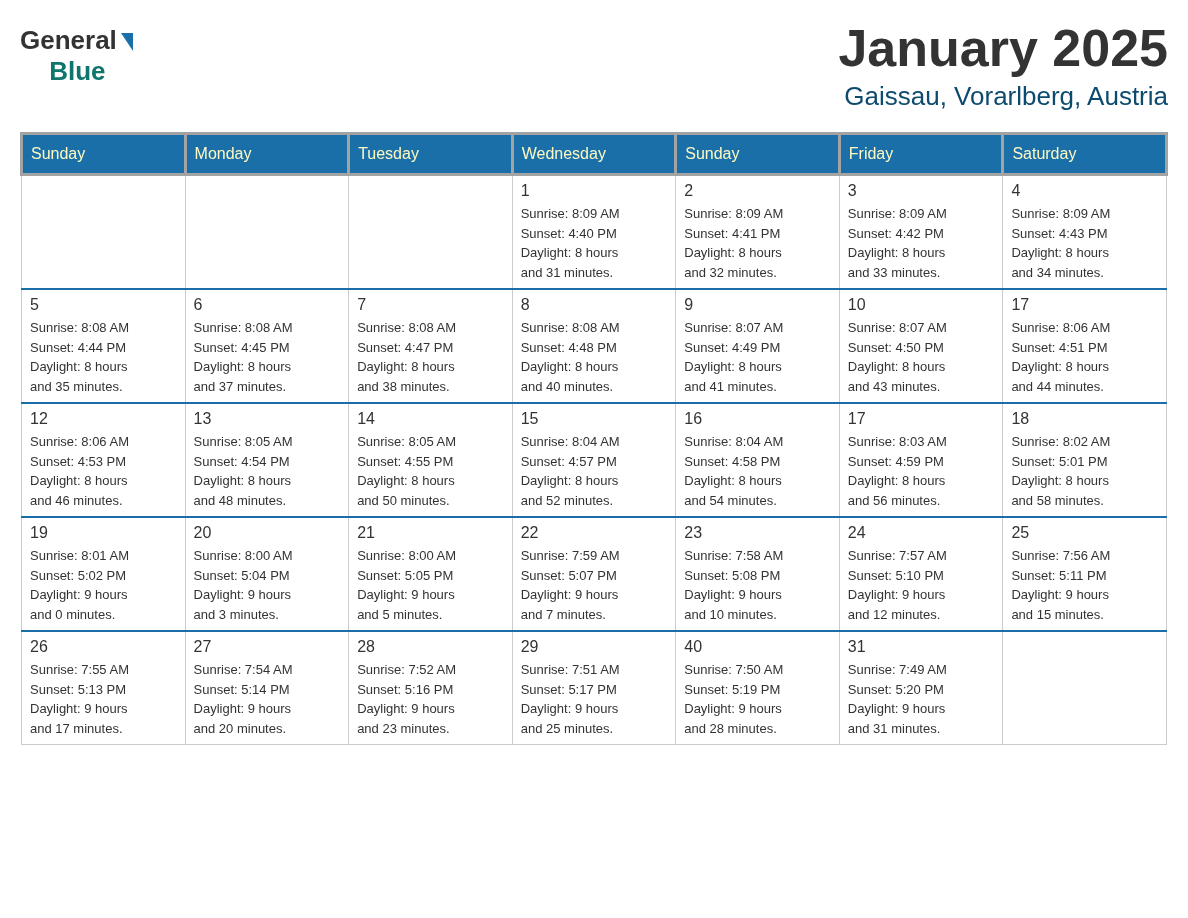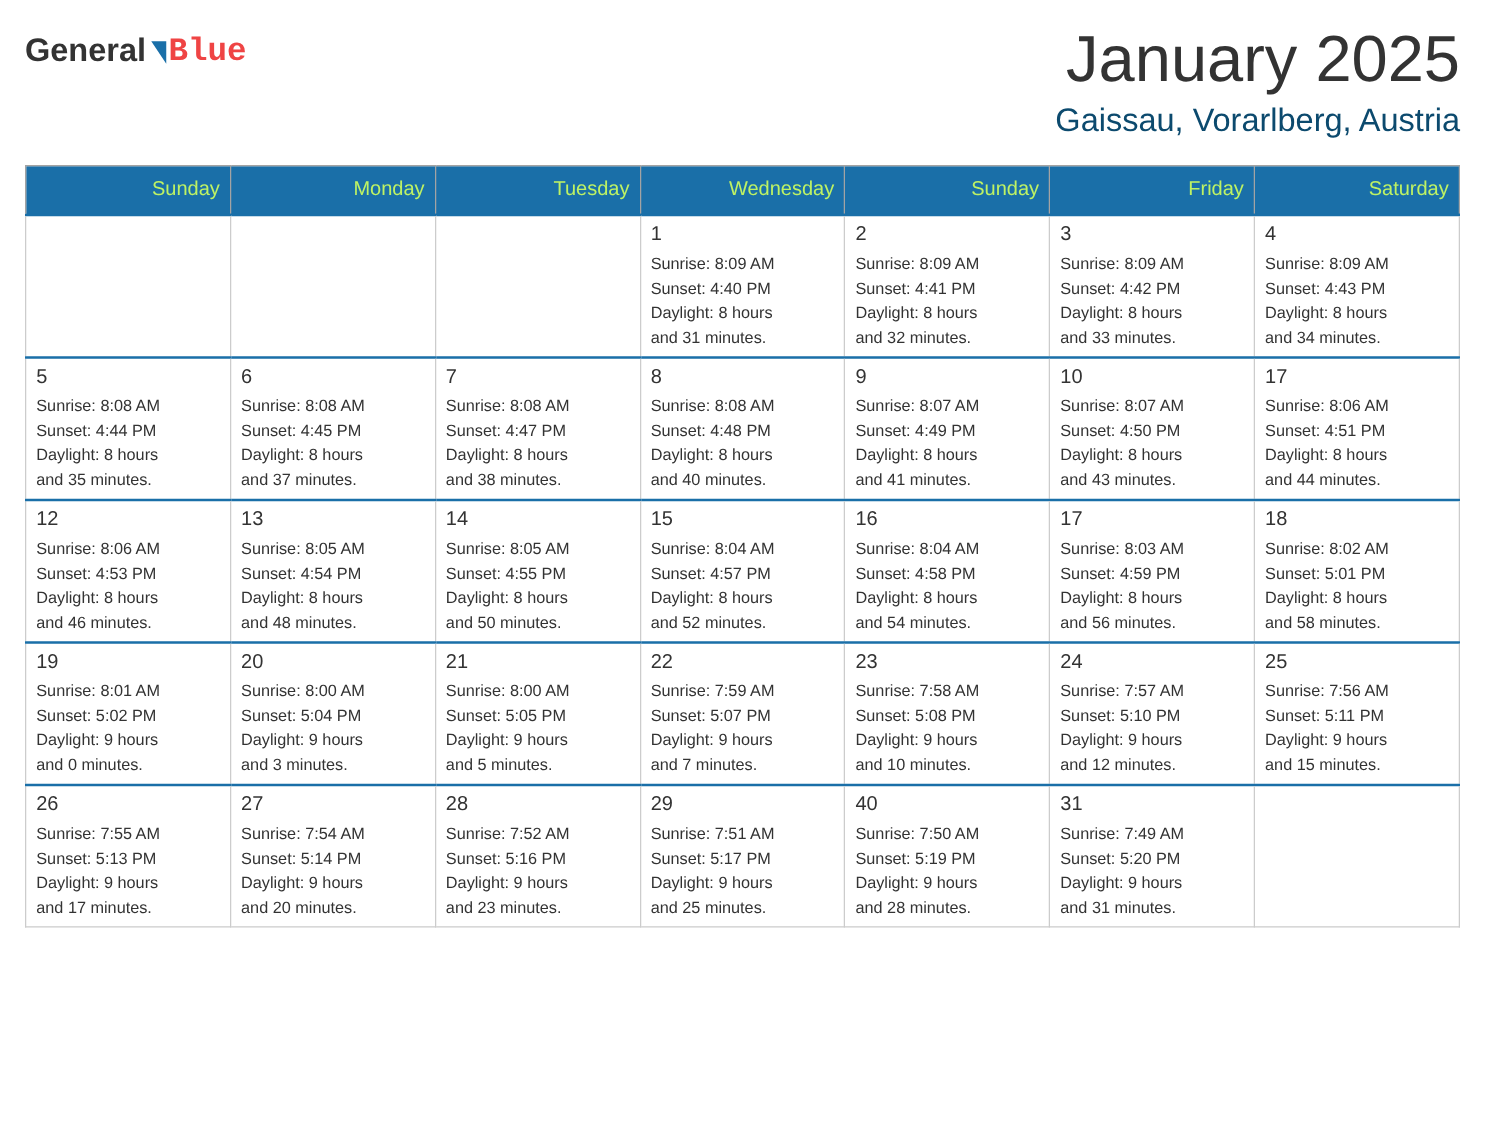--- a/index.html
+++ b/index.html
@@ -12,21 +12,21 @@
       padding: 20px;
     }
     .header-area {
       display: flex;
       justify-content: space-between;
       align-items: flex-start;
       margin-bottom: 20px;
     }
     .logo {
       display: flex;
-      flex-direction: row;
+      flex-direction: column;
       align-items: center;
       padding-top: 5px;
     }
     .logo-text {
       font-size: 26px;
       font-weight: bold;
       color: #333;
       display: flex;
       align-items: center;
       gap: 2px;
@@ -36,52 +36,51 @@
       display: inline-block;
       width: 0;
       height: 0;
       border-left: 12px solid transparent;
       border-right: 0px solid transparent;
       border-top: 18px solid #1a6fa8;
       margin-left: 2px;
       margin-bottom: -2px;
     }
     .logo-blue {
-      color: #ef4444;
+      color: #0f766e;
       font-size: 26px;
       font-weight: bold;
-      font-family: Liberation Mono, monospace;
     }
     .title-area {
       text-align: right;
     }
     .calendar-title {
       font-size: 52px;
-      font-weight: normal;
+      font-weight: bold;
       color: #333;
       line-height: 1.1;
     }
     .calendar-subtitle {
       font-size: 26px;
       color: #0c4a6e;
       margin-top: 4px;
     }
     .calendar-table {
       width: 100%;
       border-collapse: collapse;
       border: 1px solid #aaa;
     }
     .calendar-table th {
       background-color: #1a6fa8;
-      color: #bef264;
+      color: #fef9c3;
       font-size: 16px;
       font-weight: normal;
       padding: 10px 8px;
-      text-align: right;
-      border: 1px solid #a3a3a3;
+      text-align: left;
+      border: 3px solid #a3a3a3;
     }
     .calendar-table td {
       vertical-align: top;
       padding: 6px 8px;
       border: 1px solid #ccc;
       width: calc(100% / 7);
       height: 110px;
       background: #fff;
     }
     .day-number {

